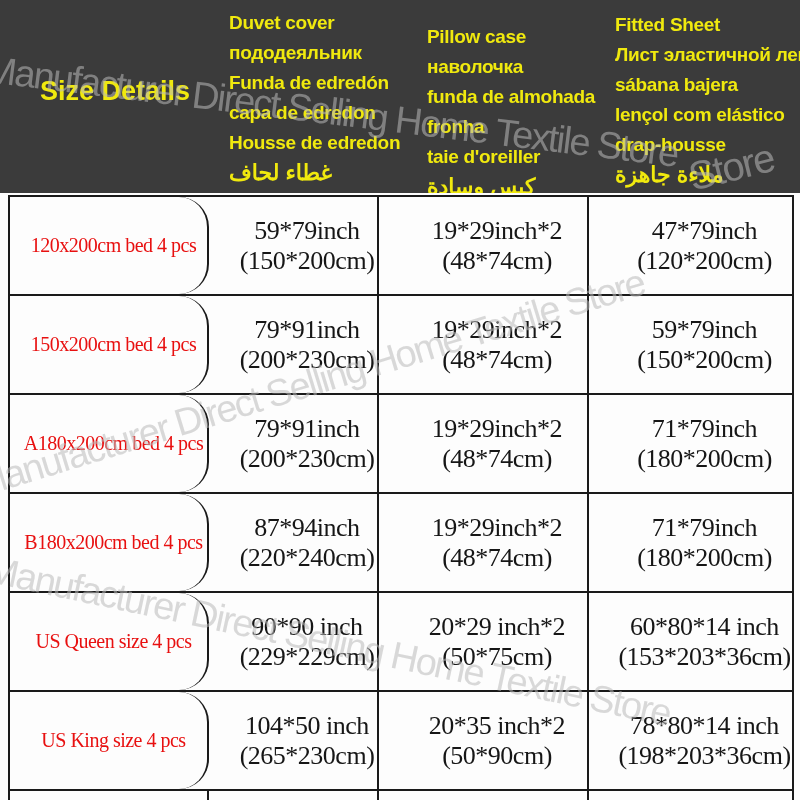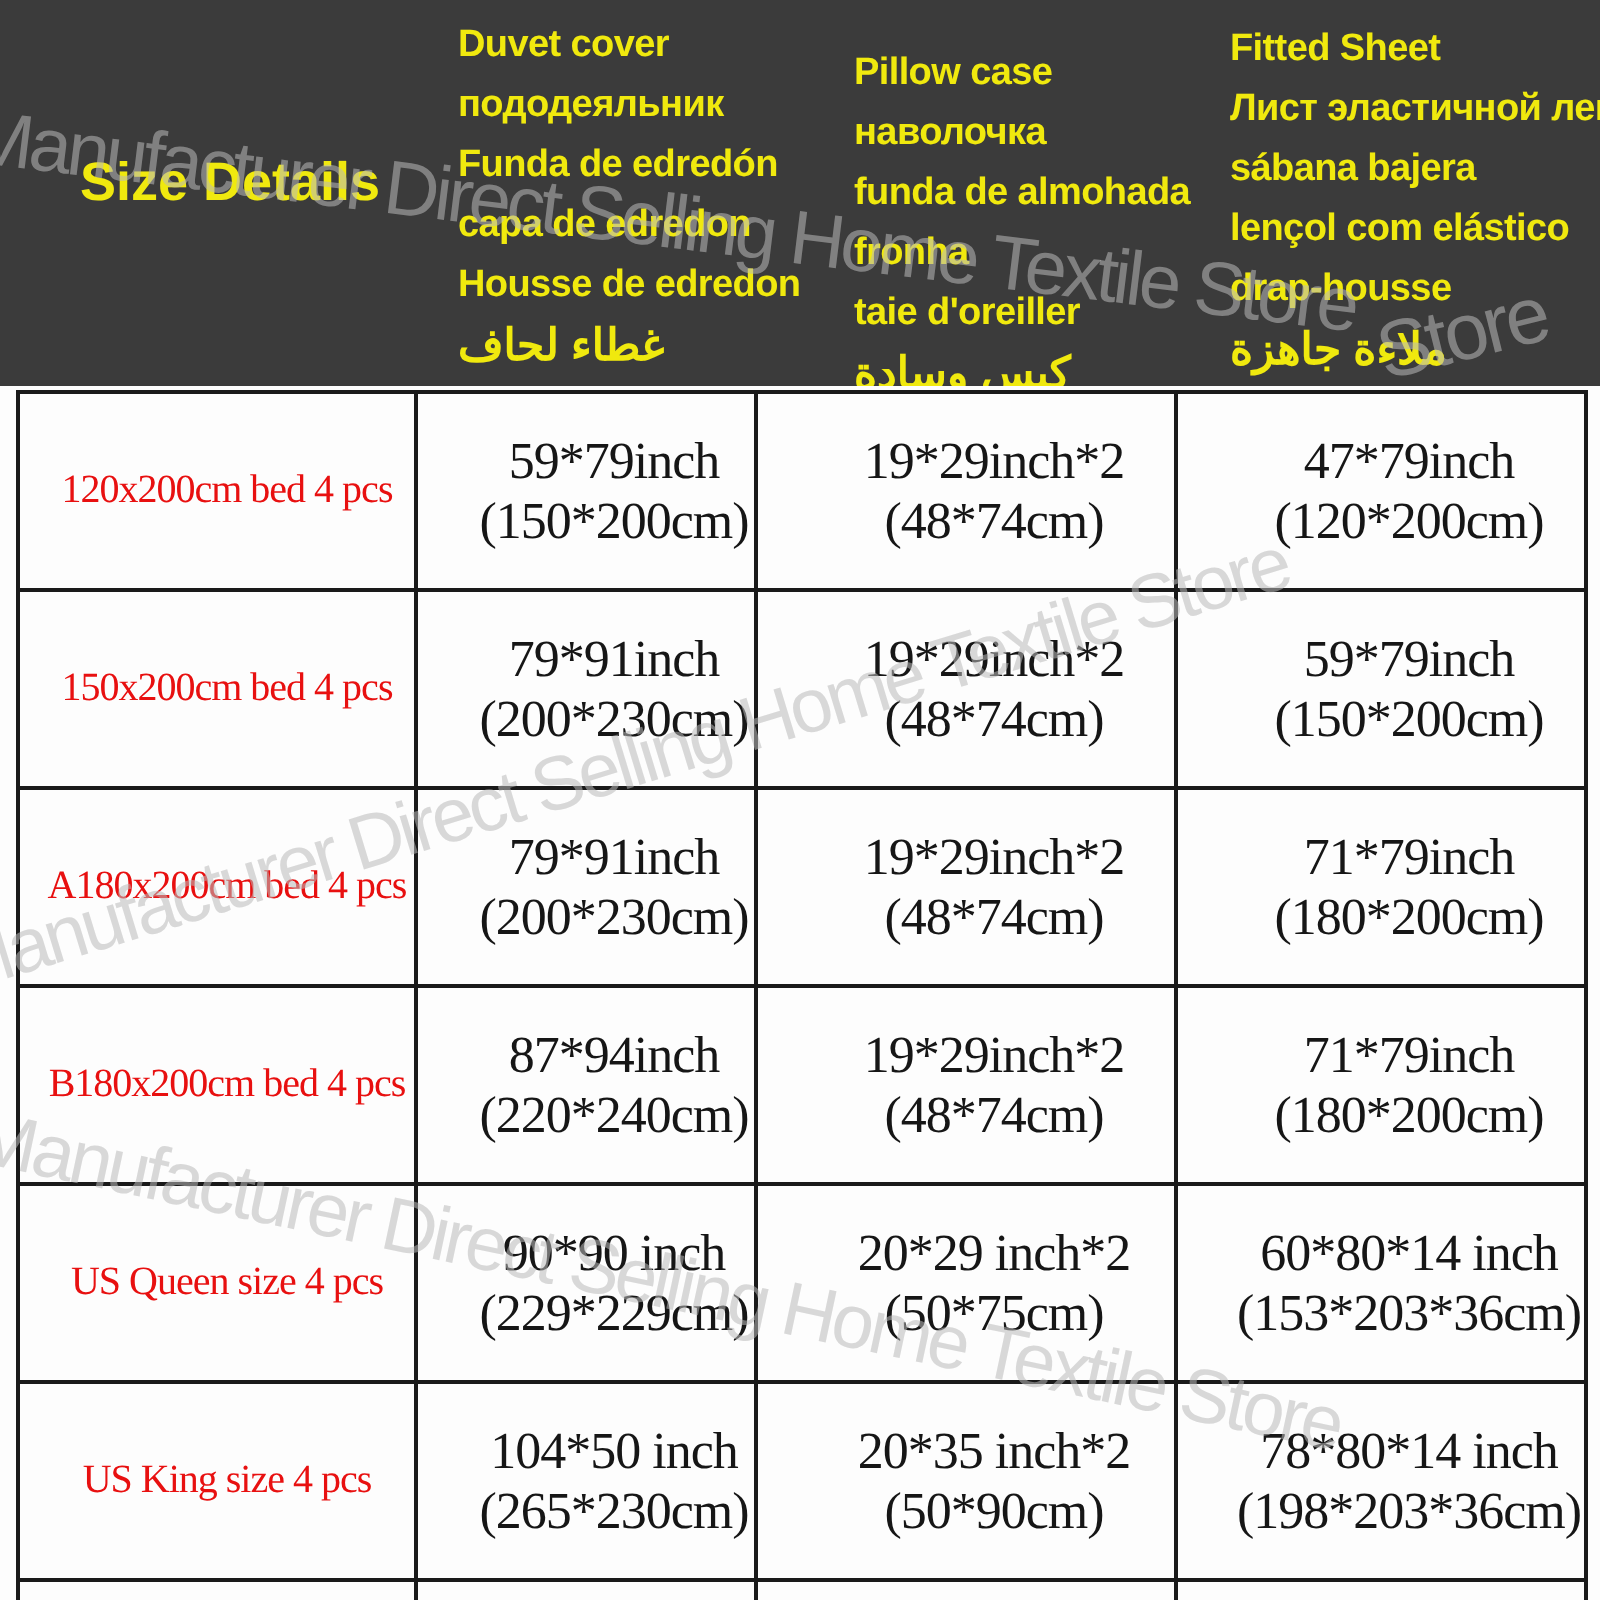--- a/index.html
+++ b/index.html
@@ -56,21 +56,21 @@
     border-right: 2px solid var(--border, #1a1a1a);
     display: flex; flex-direction: column;
     align-items: center; justify-content: center;
     overflow: hidden;
   }
   .cell:last-child { border-right: none; }
   .namecell {
     color: var(--red, #e81010);
     font-family: "Liberation Serif", "DejaVu Serif", serif;
     font-size: 20px; letter-spacing: -0.5px;
-    padding-left: 10px; white-space: nowrap;
+    padding-left: 10px; white-space: nowrap; border-radius: 30px;
   }
   .valcell {
     color: var(--ink, #161616);
     font-family: "Liberation Serif", "DejaVu Serif", serif;
     font-size: 26px; letter-spacing: -0.5px; margin-left: 28px;
   }
   .valcell div { line-height: 30px; white-space: nowrap; }
 
   
   .watermark-layer {

